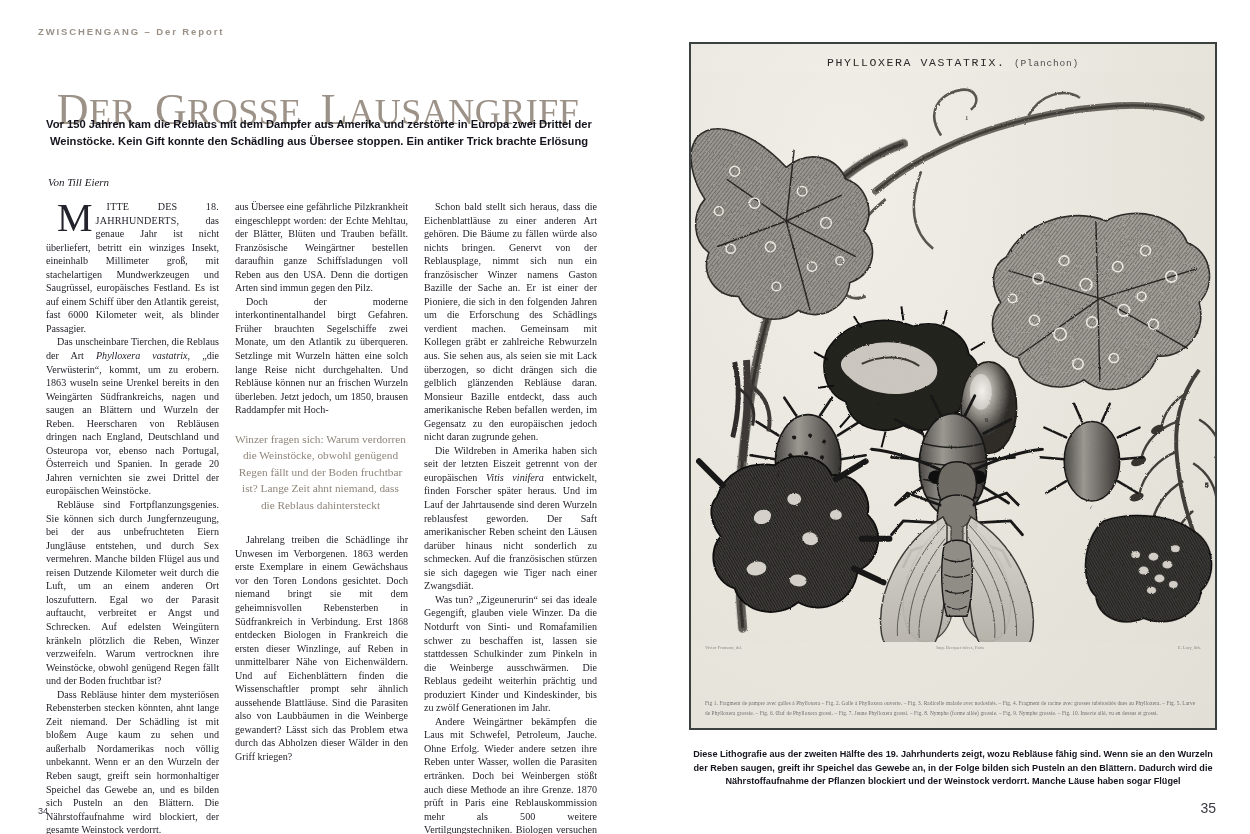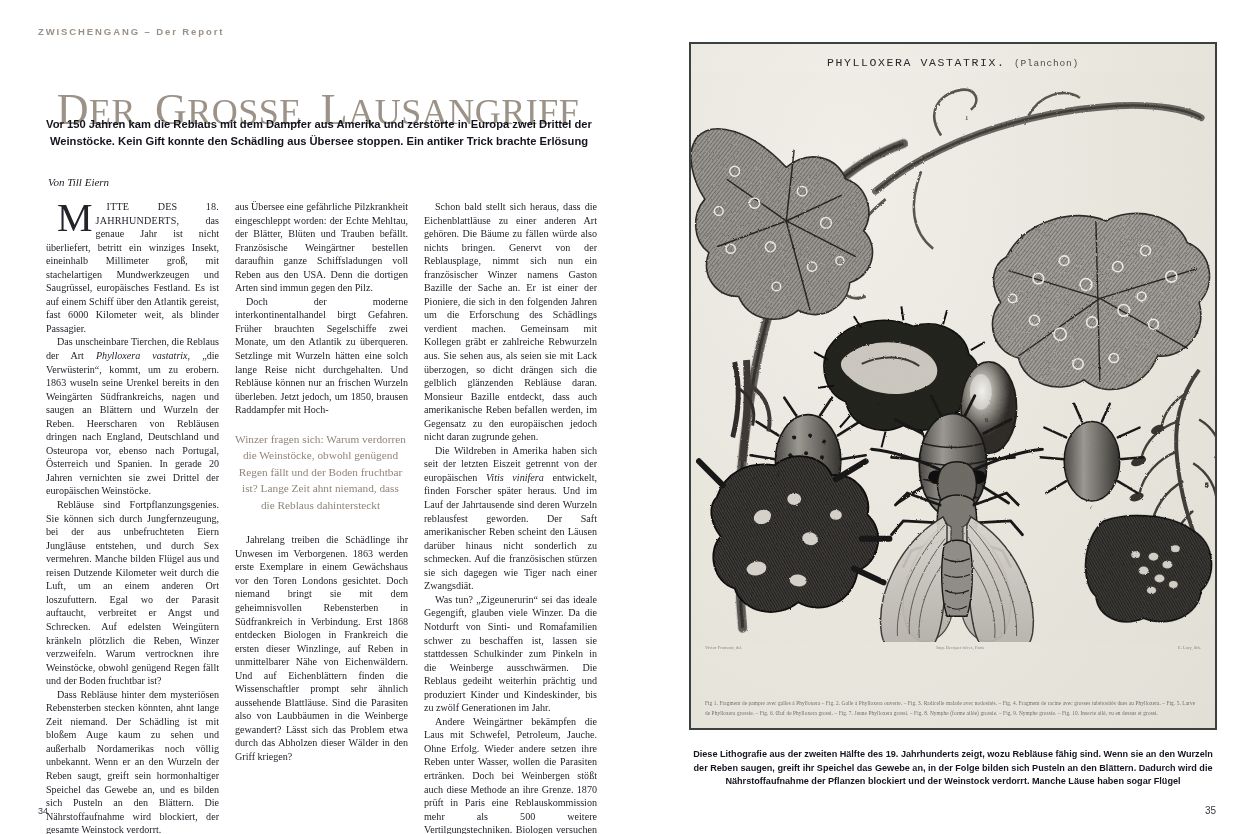--- a/index.html
+++ b/index.html
@@ -167,21 +167,21 @@
     left: 66px; top: 748px; width: 524px;
     font-family: "Liberation Sans", sans-serif;
     font-size: 9.1px; font-weight: 700;
     line-height: 13.6px;
     color: #14141e;
     text-align: center;
   }
   .folio-right {
     position: absolute; right: 34px; bottom: 18px;
     font-family: "Liberation Sans", sans-serif;
-    font-size: 10px; color: #3a3a44; text-align: center;
+    font-size: 14px; color: #3a3a44; text-align: center;
   }
 </style>
 </head>
 <body>
 
 <div class="spread">
 
   <div class="page-left">
 
     <div class="kicker">ZWISCHENGANG – Der Report</div>

